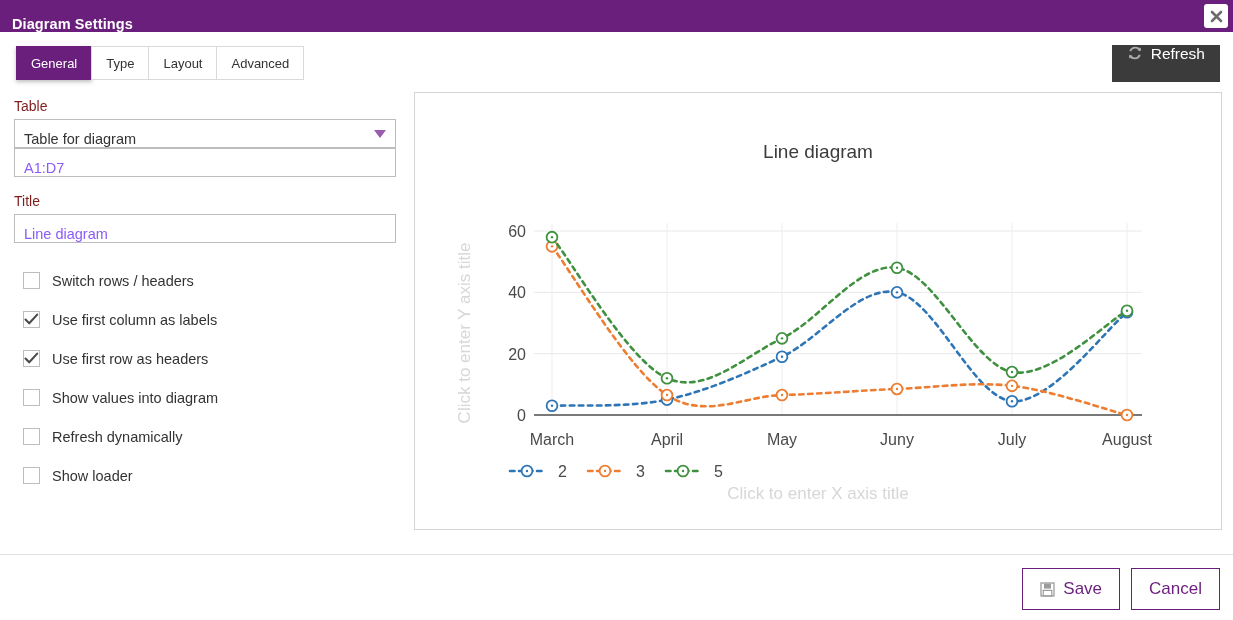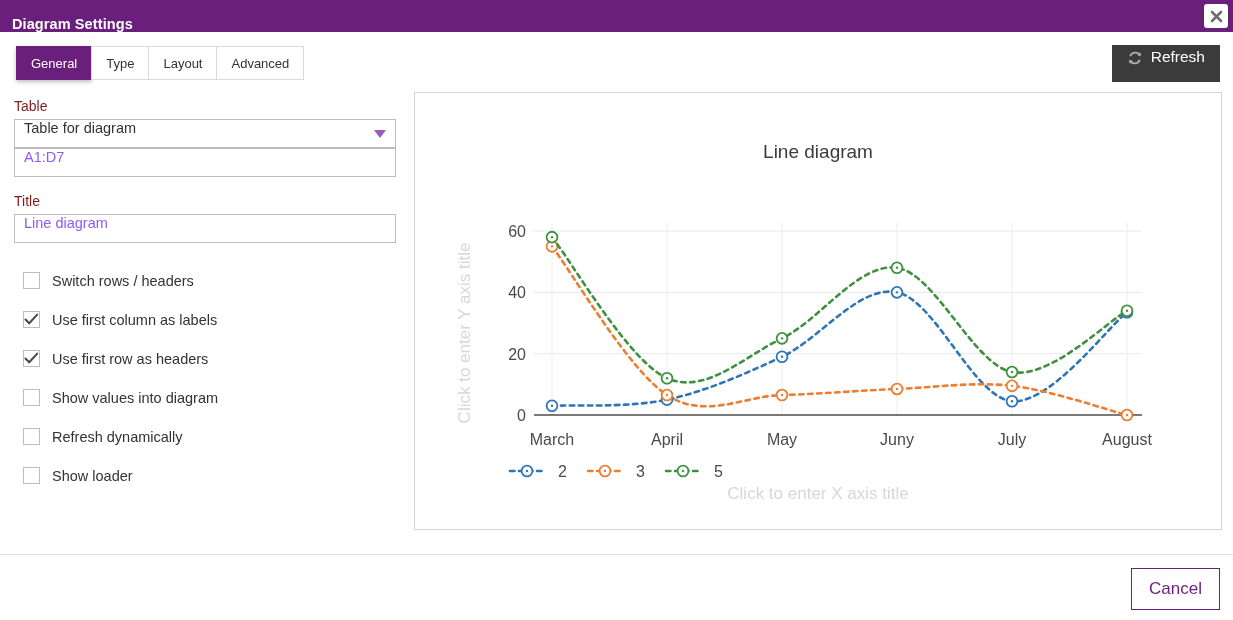--- a/index.html
+++ b/index.html
@@ -49,23 +49,23 @@
   .tab:first-child { margin-left: 0; }
   .tab.active {
     background: #6b1f7c; color: #ffffff;
     border-color: #6b1f7c;
     box-shadow: 0 2px 4px rgba(0,0,0,.25);
   }
 
   
   .refresh-btn {
     position: absolute; right: 13px; top: 45px;
-    height: 37px; padding: 16px 15px;
+    height: 37px; padding: 0 15px;
     background: #3b3b3b; color: #ffffff;
-    display: flex; align-items: flex-end; gap: 8px;
+    display: flex; align-items: flex-start; gap: 8px;
     font-size: 15.5px;
     cursor: pointer;
     box-sizing: border-box;
   }
   .refresh-btn .ricon { opacity: .72; display:block; }
 
   
   .form-col {
     position: absolute; left: 14px; top: 98px;
     width: 382px;
@@ -73,21 +73,21 @@
   .field-label {
     font-size: 14px; color: #7f1d1d;
     margin-bottom: 5px; margin-top: 16px;
   }
   .field-label.first { margin-top: 0; }
   .input-box {
     width: 382px; height: 29px;
     border: 1px solid #bdbdbd;
     background: #ffffff;
     box-sizing: border-box;
-    display: flex; align-items: flex-start;
+    display: flex; align-items: flex-end;
     padding: 0 9px;
     font-size: 14.5px;
     position: relative;
     cursor: text;
   }
   .input-box.select { cursor: pointer; }
   .input-value.dark { color: #333333; }
   .input-value.purple { color: #8b5cf6; }
   .caret-down {
     position: absolute; right: 9px; top: 50%;
@@ -314,15 +314,23 @@
         <text x="299" y="384" font-family="Liberation Sans, sans-serif" font-size="16" fill="#4a4a4a">5</text>
         <text x="403" y="406" text-anchor="middle" font-family="Liberation Sans, sans-serif" font-size="17" fill="#d7d7d7">Click to enter X axis title</text>
         <text x="0" y="0" text-anchor="middle" font-family="Liberation Sans, sans-serif" font-size="17" fill="#d7d7d7" transform="translate(55,240) rotate(-90)">Click to enter Y axis title</text>
       </g>
   </svg>
 </div>
 
 <div class="footer-sep"></div>
 <div class="footer-btns">
   <div class="btn-outline">
+    <svg width="15" height="15" viewBox="0 0 15 15">
+      <rect x="1" y="1" width="13" height="13" fill="none" stroke="#8a8a8a" stroke-width="1.3"></rect>
+      <rect x="4" y="1.6" width="7" height="5" fill="#8a8a8a"></rect>
+      <rect x="3.2" y="8.4" width="8.6" height="5.6" fill="none" stroke="#8a8a8a" stroke-width="1.2"></rect>
+    </svg>
+    <span>Save</span>
+  </div>
+  <div class="btn-outline">
     <span>Cancel</span>
   </div>
 </div>
 
 </body></html>

